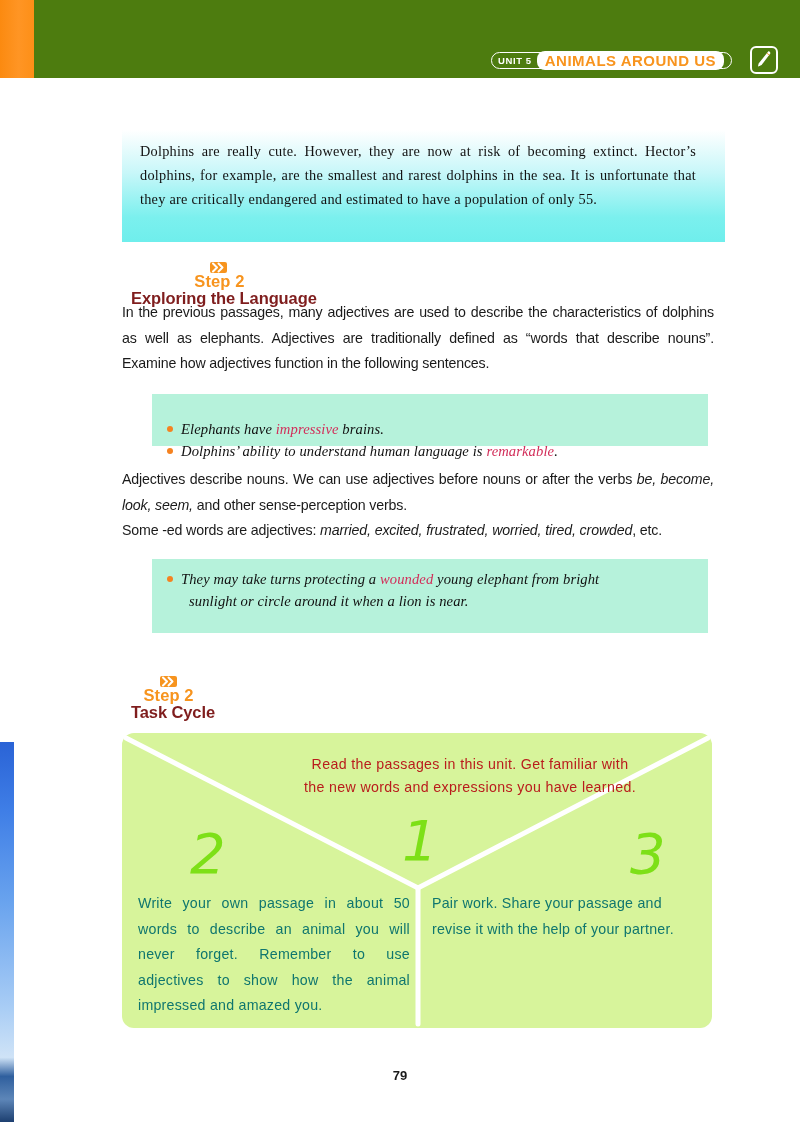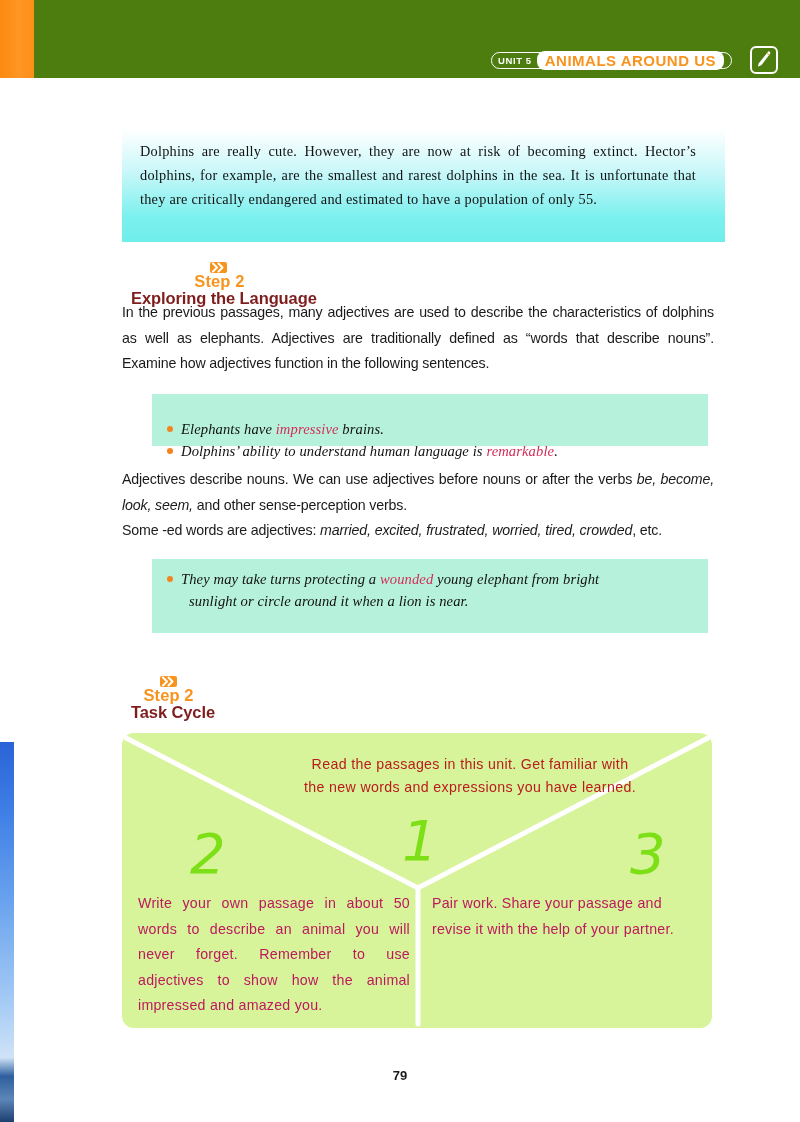--- a/index.html
+++ b/index.html
@@ -233,21 +233,21 @@
     letter-spacing: -1px;
   }
   .num-1 { left: 280px; top: 80px; }
   .num-2 { left: 68px;  top: 93px; }
   .num-3 { left: 508px; top: 93px; }
 
   .env-cell {
     position: absolute;
     font-size: 14.2px;
     line-height: 25.5px;
-    color: #be185d;
+    color: #0f766e;
     letter-spacing: 0.25px;
   }
   .env-cell.left  { left: 16px;  top: 158px; width: 272px; text-align: justify; }
   .env-cell.right { left: 310px; top: 158px; width: 268px; }
 
   
   .page-number {
     position: absolute;
     left: 0;
     top: 1068px;

